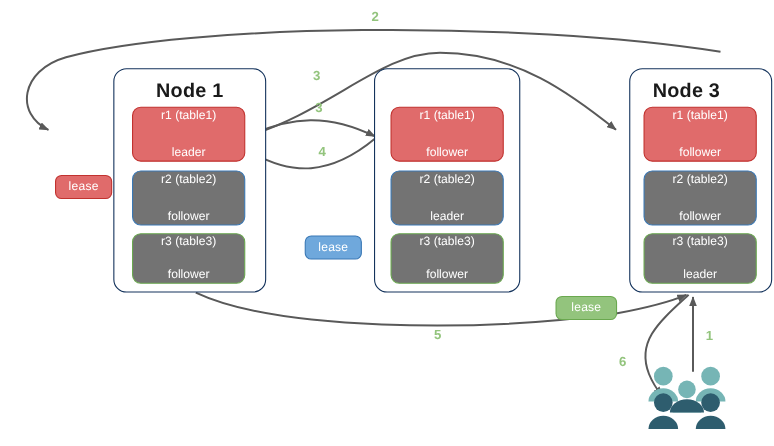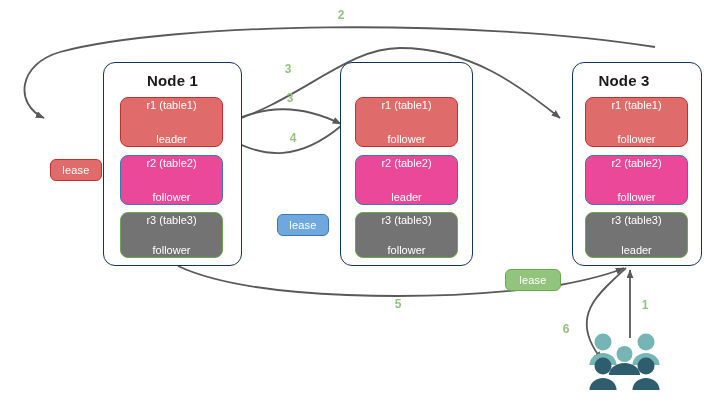--- a/index.html
+++ b/index.html
@@ -27,41 +27,41 @@
     box-sizing: border-box;
     border: 1.6px solid #14335c;
     border-radius: 12px;
     background: #ffffff;
   }
   .node-title {
     position: absolute;
     left: 0;
     width: 100%;
     text-align: center;
-    font-size: 15px;
+    font-size: 18px;
     font-weight: bold;
     color: #1a1a1a;
     letter-spacing: 0.2px;
   }
   .replica {
     position: absolute;
     box-sizing: border-box;
     border-radius: 8px;
     display: flex;
     flex-direction: column;
     align-items: center;
     justify-content: space-between;
     color: #ffffff;
     font-size: 11px;
     line-height: 14px;
     text-align: center;
   }
   .replica .ln { display: block; }
   .rep-red   { background: #e06b6b; border: 1.6px solid #c1322f; }
-  .rep-blue  { background: #ec4899; border: 1.6px solid #3a78b5; }
+  .rep-blue  { background: #737373; border: 1.6px solid #3a78b5; }
   .rep-green { background: #737373; border: 1.6px solid #6aa84f; }
 
   .lease {
     position: absolute;
     box-sizing: border-box;
     border-radius: 6px;
     display: flex;
     align-items: center;
     justify-content: center;
     color: #ffffff;

